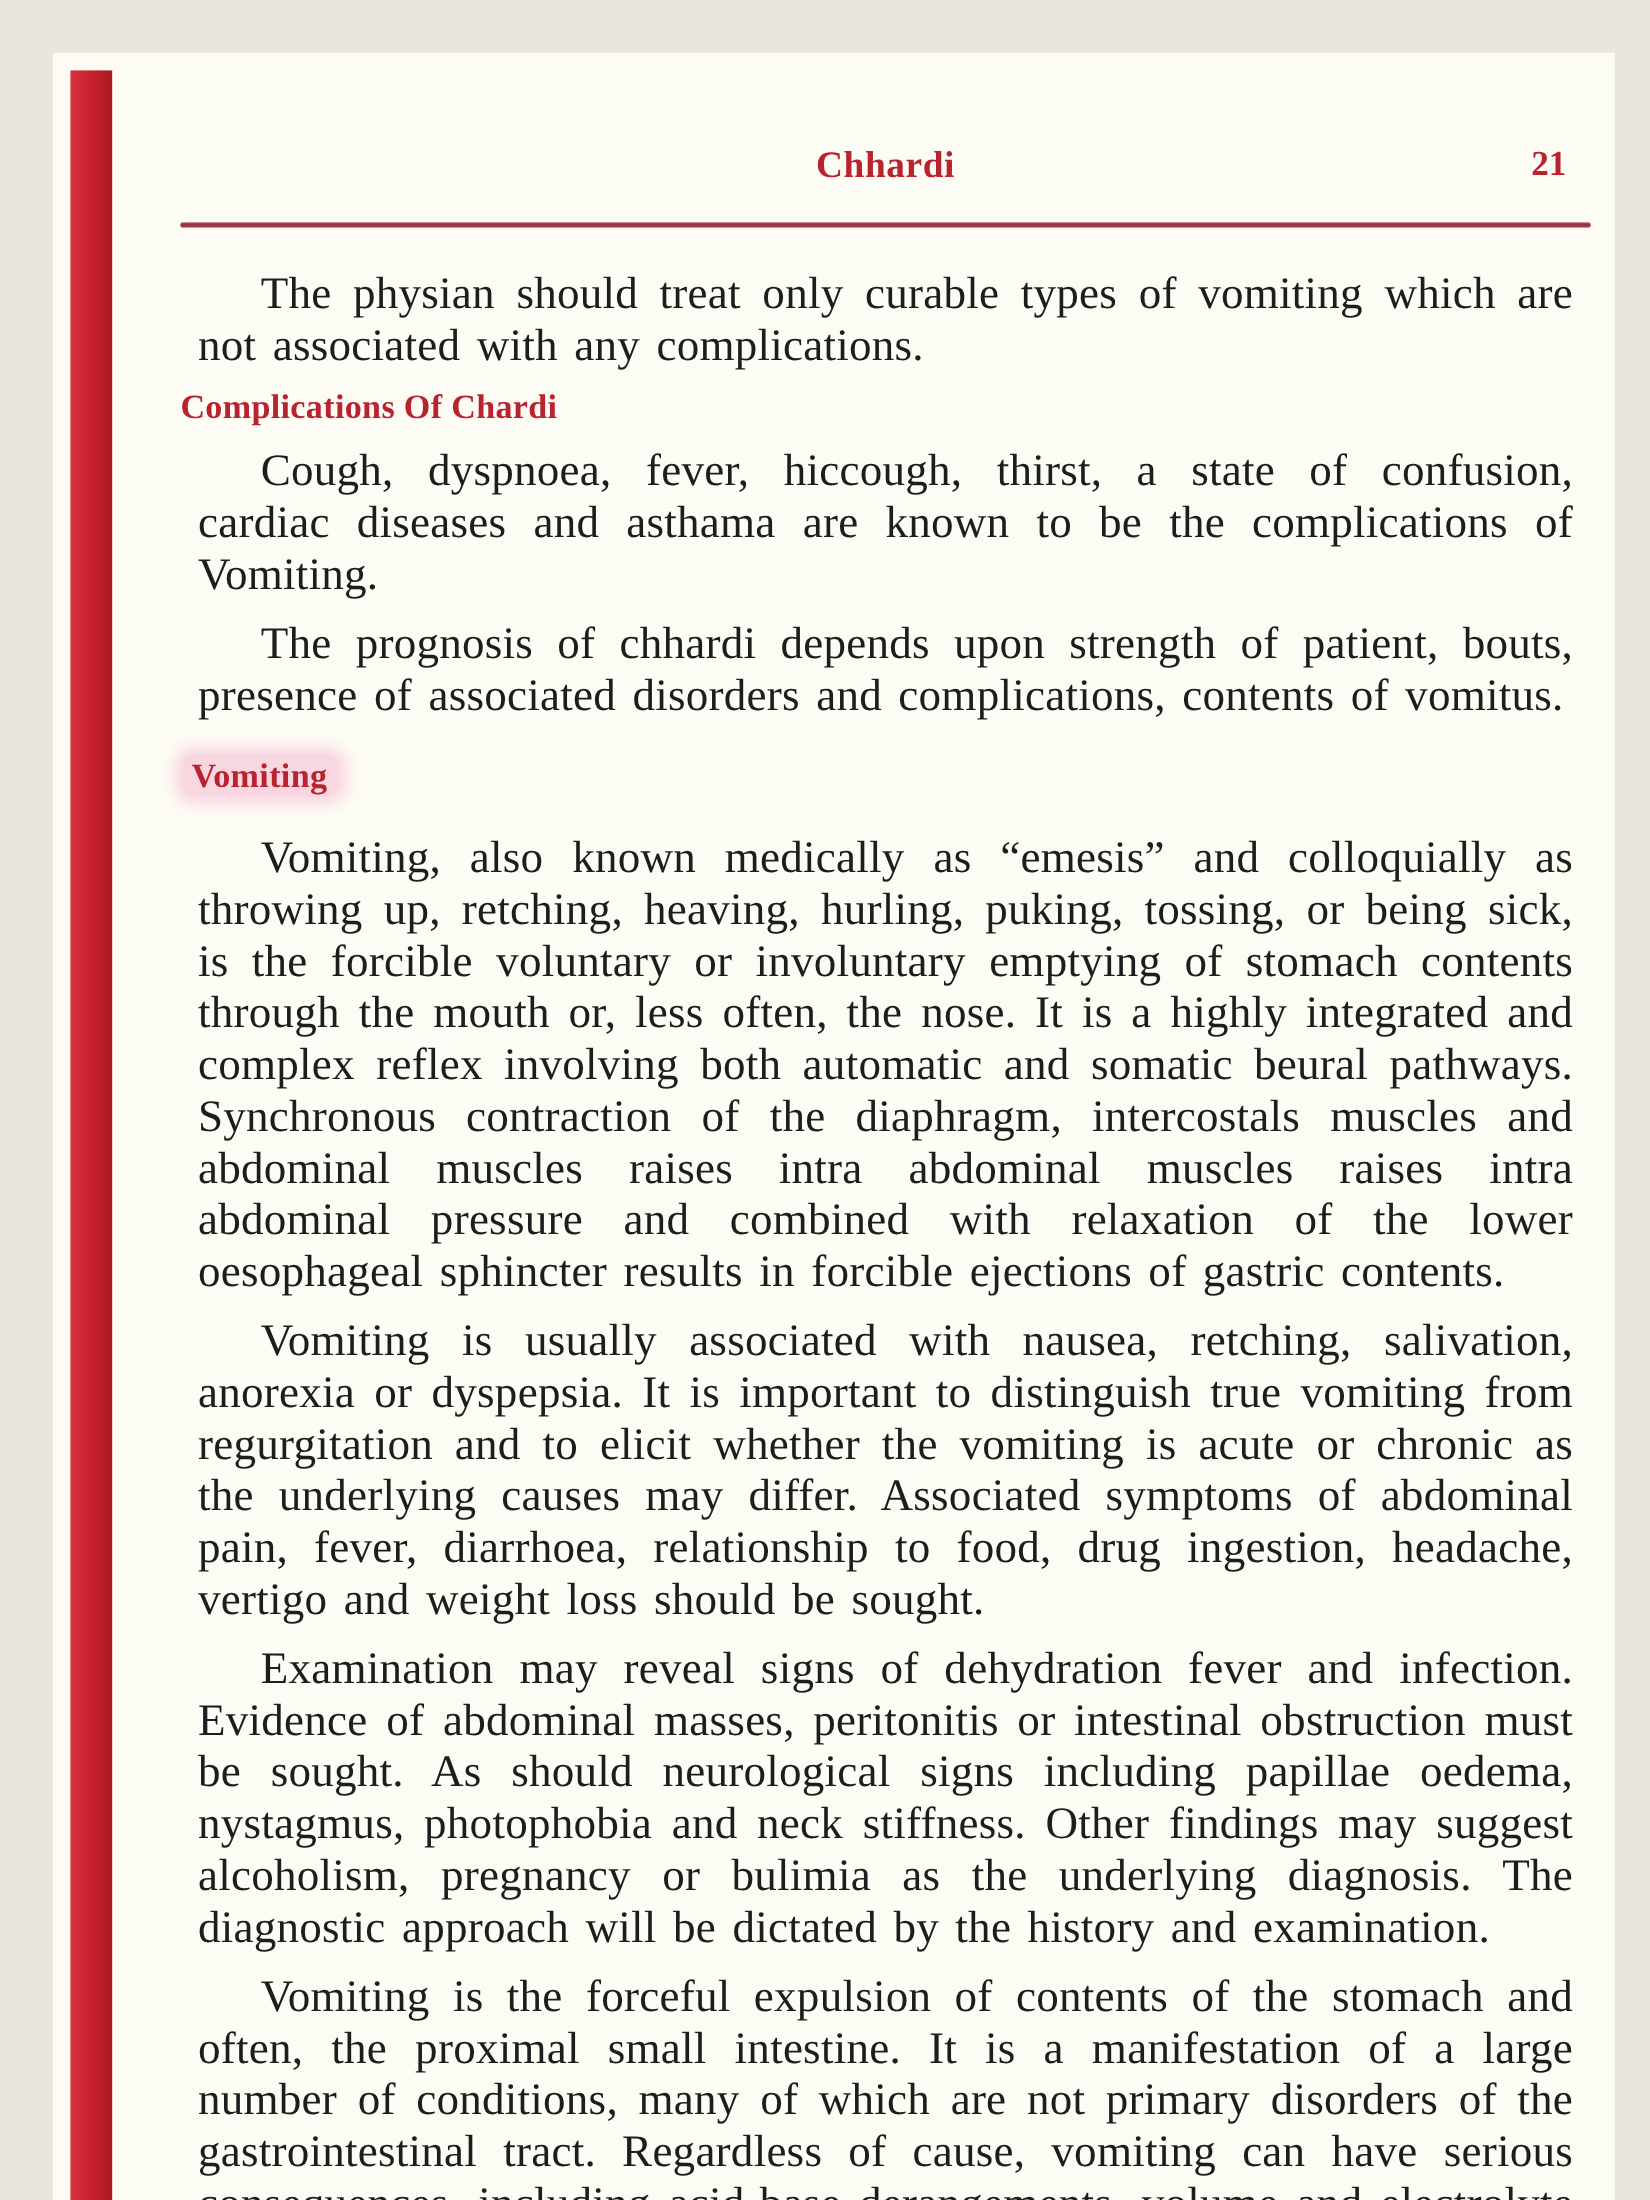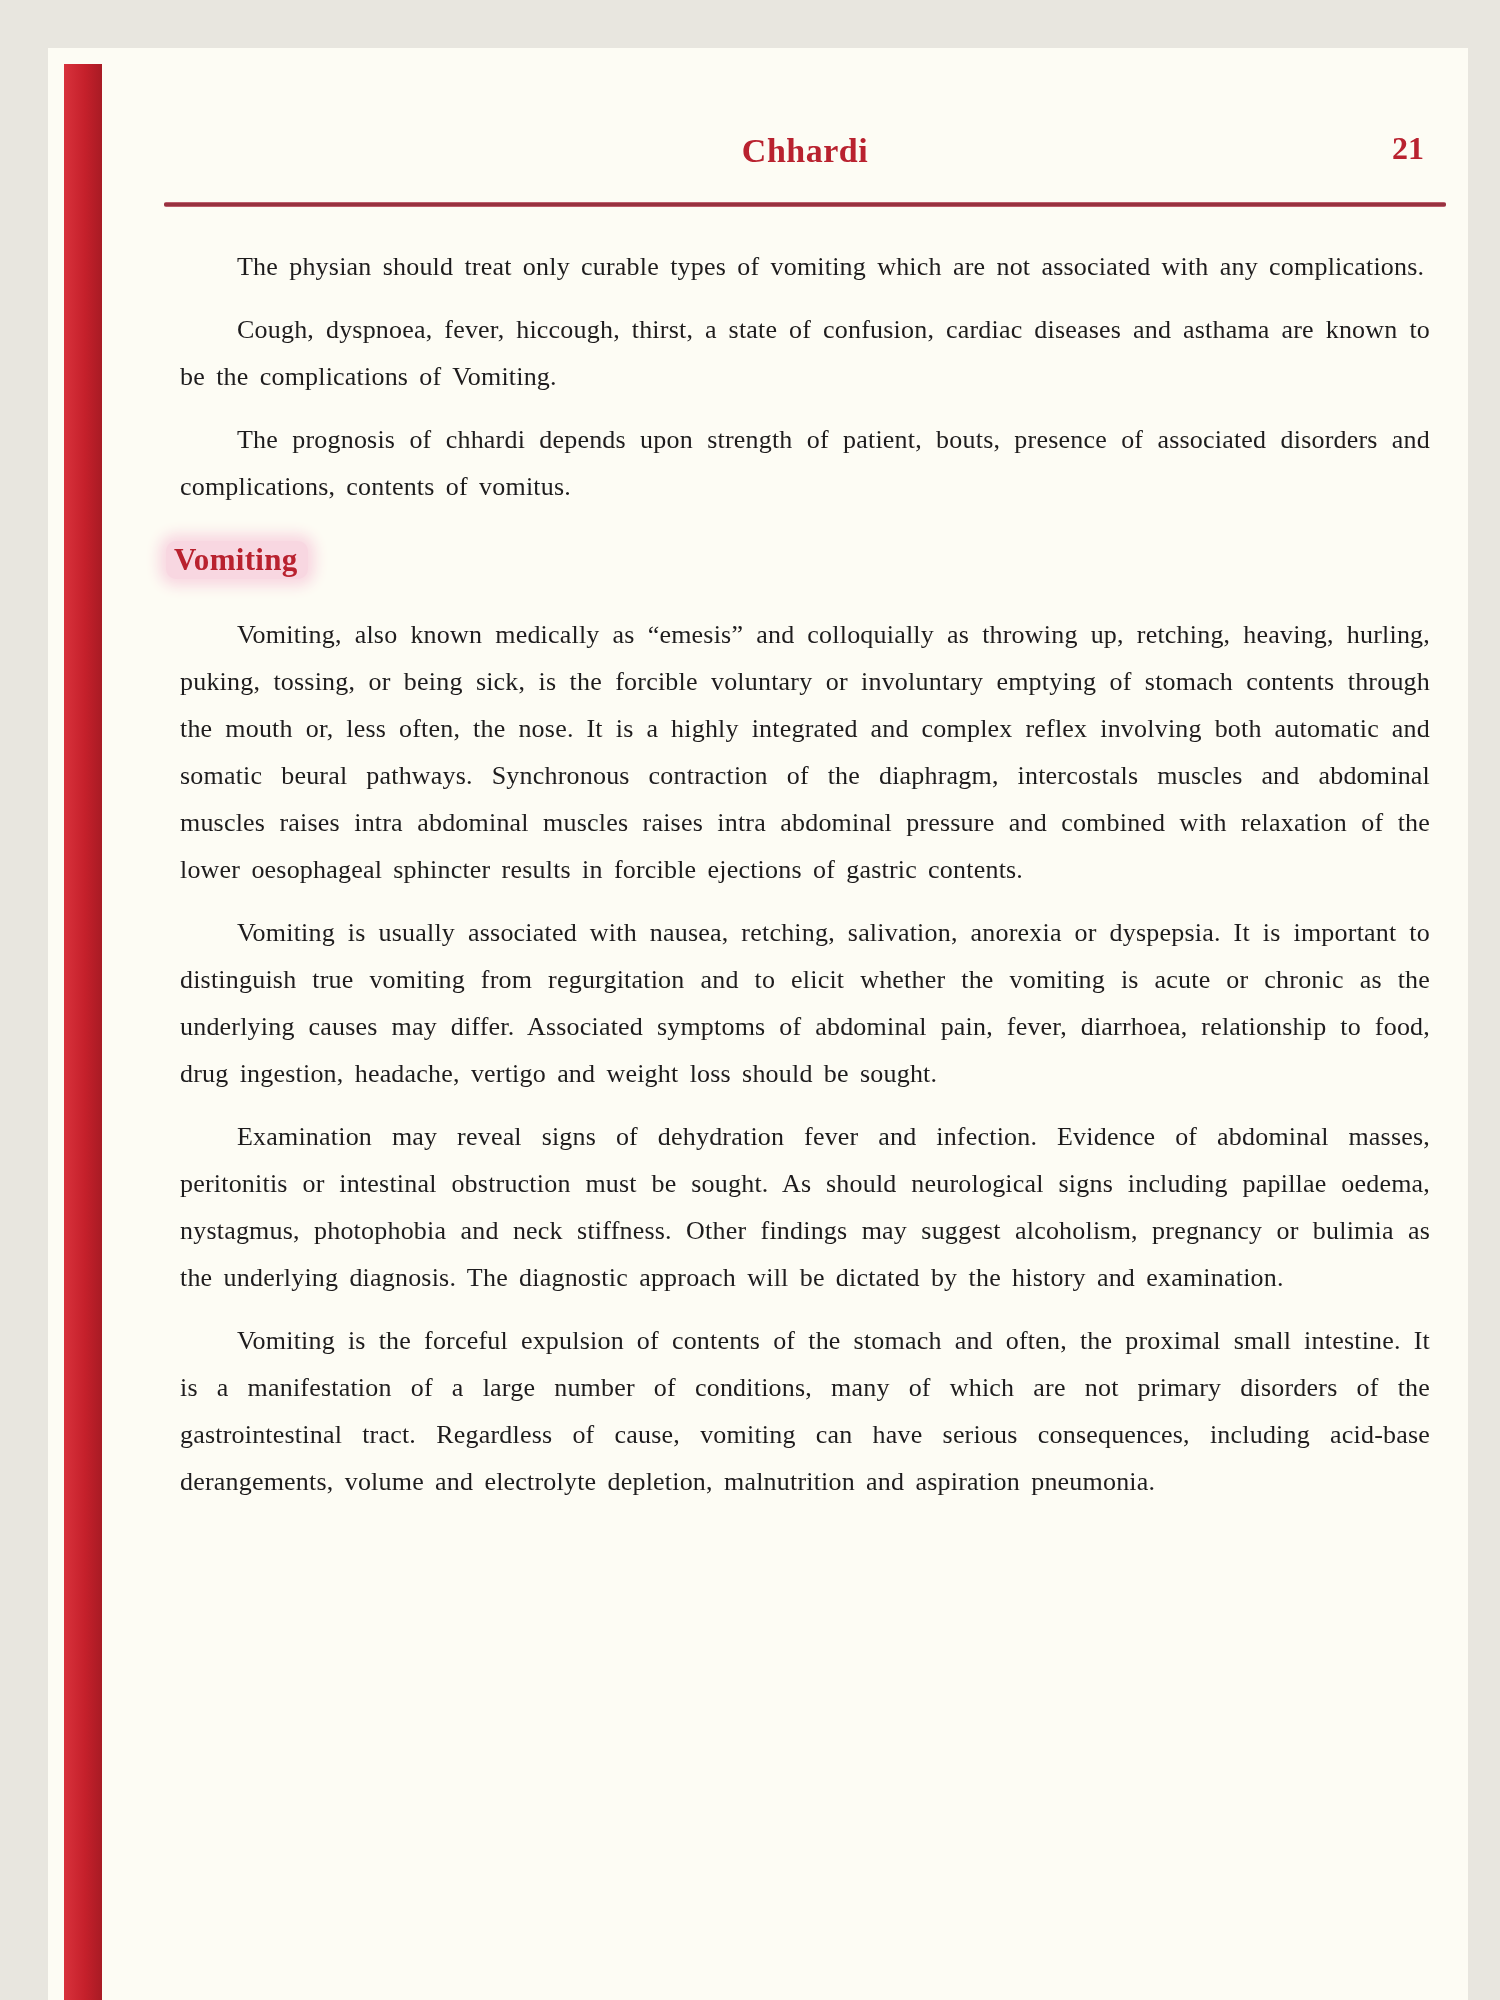--- a/index.html
+++ b/index.html
@@ -47,21 +47,21 @@
   }
   .header-rule{
     height:5px;margin-top:10px;
     background:linear-gradient(to bottom,#cf7584 0%,var(--rule-red) 30%,var(--rule-red) 72%,#cf7584 100%);
     border-radius:2px;
   }
   .body-text{
     margin-top:36px;
   }
   p.para{
-    font-size:26px;
+    font-size:41px;
     line-height:47px;
     text-align:justify;
     text-indent:57px;
     word-spacing:4.5px;
     letter-spacing:.2px;
     margin-bottom:15px;
   }
   .section-heading{
     font-size:31px;
     font-weight:bold;
@@ -108,20 +108,21 @@
     <div class="page-header">
       <span class="page-title">Chhardi</span>
       <span class="page-number">21</span>
     </div>
     <div class="header-rule"></div>
 
     <div class="body-text">
 
       <p class="para">The physian should treat only curable types of vomiting which are not associated with any complications.</p>
 
+      <div class="section-heading">Complications Of Chardi</div>
 
 
       <p class="para">Cough, dyspnoea, fever, hiccough, thirst, a state of confusion, cardiac diseases and asthama are known to be the complications of Vomiting.</p>
 
       <p class="para">The prognosis of chhardi depends upon strength of patient, bouts, presence of associated disorders and complications, contents of vomitus.</p>
 
       <div class="section-heading">
         <span class="hl">Vomiting</span>
       </div>
 

